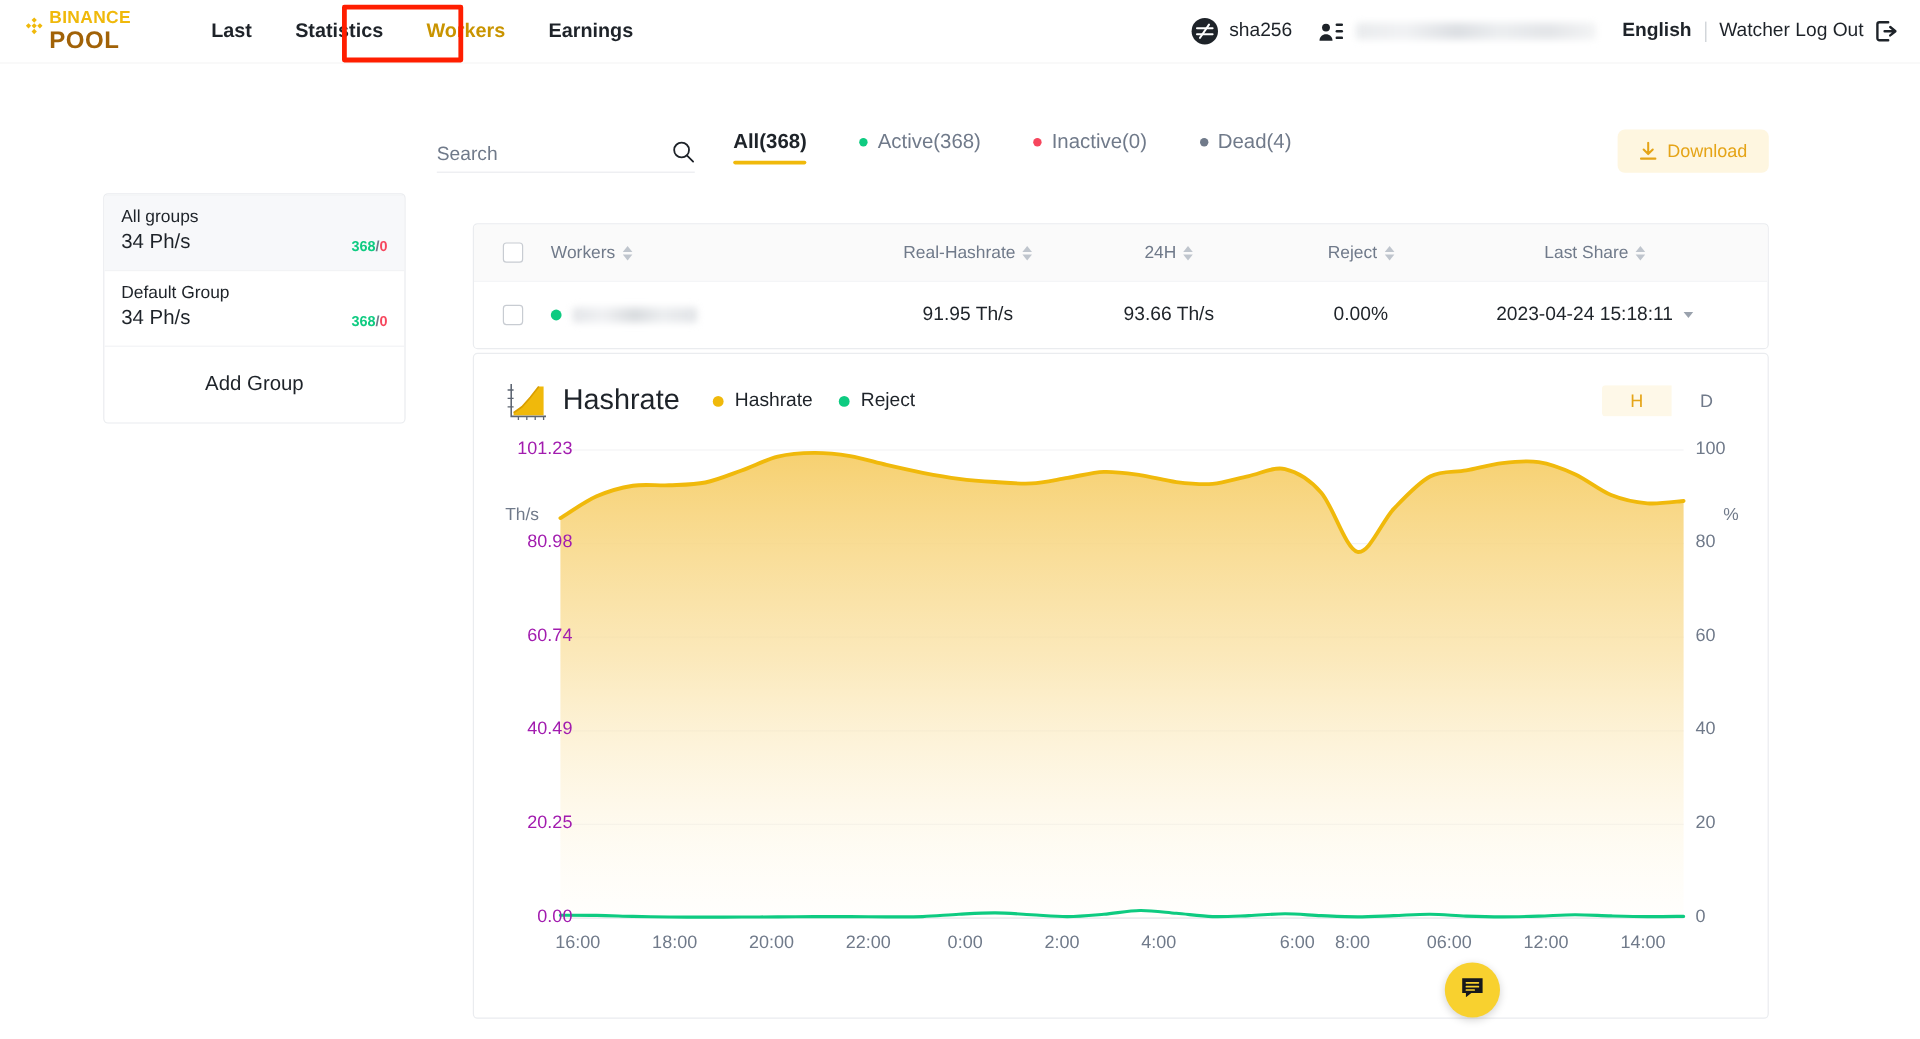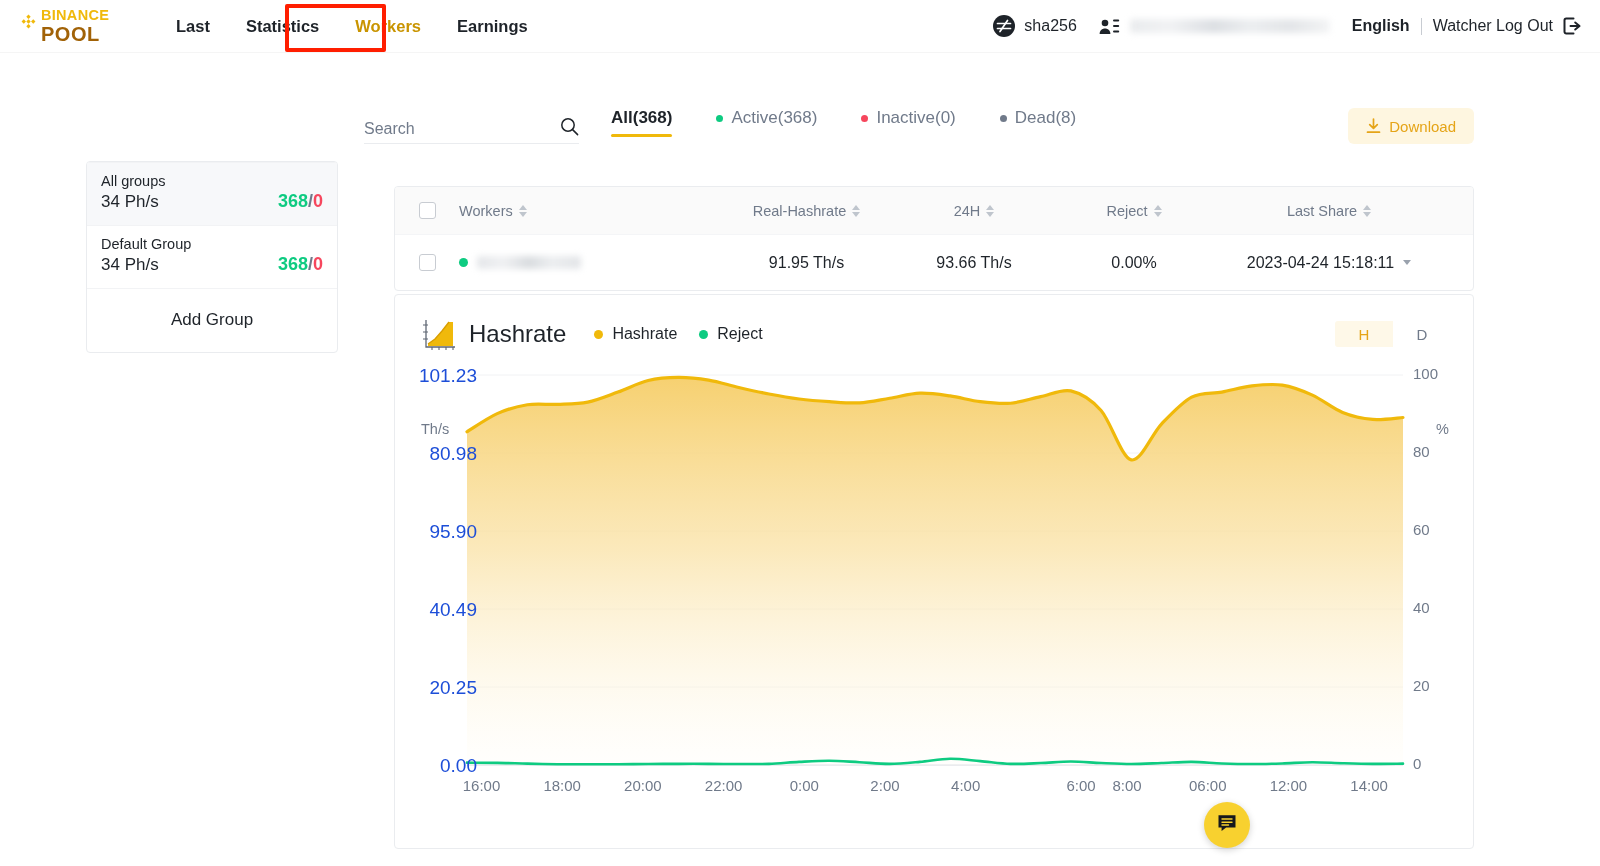--- a/index.html
+++ b/index.html
@@ -105,21 +105,21 @@
     padding: 15px 14px 13px 14px; font-size: 14.5px; color:#707a8a;
   }
   .grp-row {
     padding: 10px 14px 13px 14px; border-top: 1px solid #f2f3f5;
     position: relative; cursor: pointer;
   }
   .grp-row.selected { background: #f7f8fa; }
   .grp-name { font-size: 14.5px; color:#1e2329; margin-bottom:3px; }
   .grp-rate { font-size: 17px; color:#1e2329; font-weight: 500; }
   .grp-counts {
-    position:absolute; right: 14px; bottom: 13px; font-size: 18px; font-weight:600;
+    position:absolute; right: 14px; bottom: 13px; font-size: 12px; font-weight:600;
   }
   .cnt-active { color: #0ECB81; }
   .cnt-slash { color: #707a8a; }
   .cnt-inactive { color: #F6465D; }
   .add-group {
     border-top: 1px solid #f2f3f5; text-align:center; padding: 21px 0 22px 0;
     font-size: 17px; color:#1e2329; cursor:pointer;
   }
 
   
@@ -177,21 +177,21 @@
   }
   .gran-btn {
     width: 58px; height: 26px; display:flex; align-items:center; justify-content:center;
     font-size: 15px; color:#707a8a; cursor:pointer;
   }
   .gran-btn.active { background:#FEF8E8; color:#E5A417; }
   .plot-wrap { position:relative; width: 1080px; height: 480px; }
   .unit-l { position:absolute; left: 26px; top: 70px; font-size:14.5px; color:#707a8a; }
   .unit-r { position:absolute; right: 26px; top: 70px; font-size:14.5px; color:#707a8a; }
   .ytick {
-    position:absolute; font-size: 19px; color:#1d4ed8; text-align:right;
+    position:absolute; font-size: 15px; color:#a21caf; text-align:right;
     width: 70px; left: 12px;
   }
   .ytick-r {
     position:absolute; font-size: 15px; color:#707a8a; text-align:left;
     width: 50px; right: 12px;
   }
   .xtick { position:absolute; font-size: 15px; color:#707a8a; transform: translateX(-50%); }
   svg.plot { position:absolute; left:0; top:0; }
 
   .chat-fab {
@@ -287,21 +287,21 @@
       <span class="tab">
         <i class="dot" style="background:#0ECB81"></i>
         <span>Active(368)</span>
       </span>
       <span class="tab">
         <i class="dot" style="background:#F6465D"></i>
         <span>Inactive(0)</span>
       </span>
       <span class="tab">
         <i class="dot" style="background:#707a8a"></i>
-        <span>Dead(8)</span>
+        <span>Dead(4)</span>
       </span>
     </div>
 
     <div class="download-btn">
       <span class="dl-icon">
         <svg width="15" height="16" viewBox="0 0 15 16">
           <path d="M7.5 1v9M3.7 6.6l3.8 3.8 3.8-3.8M1.5 14.2h12" stroke="#E5A417" stroke-width="1.7" fill="none" stroke-linecap="round" stroke-linejoin="round"></path>
         </svg>
       </span>
       <span>Download</span>
@@ -458,21 +458,21 @@
             <path d="M 72.00 80.75 C 76.83 77.85, 92.53 66.96, 102.19 62.64 C 111.86 58.33, 122.73 55.26, 132.39 53.78 C 142.05 52.30, 152.92 53.83, 162.58 53.40 C 172.24 52.96, 183.11 53.06, 192.77 51.08 C 202.44 49.11, 213.31 44.52, 222.97 41.07 C 232.63 37.62, 243.50 31.85, 253.16 29.51 C 262.82 27.17, 273.69 26.49, 283.35 26.43 C 293.02 26.37, 303.89 27.52, 313.55 29.12 C 323.21 30.73, 334.08 34.22, 343.74 36.44 C 353.40 38.66, 364.27 41.14, 373.94 42.99 C 383.60 44.84, 394.47 46.77, 404.13 48.00 C 413.79 49.23, 424.66 50.08, 434.32 50.70 C 443.98 51.32, 454.85 52.41, 464.52 51.85 C 474.18 51.30, 485.05 48.77, 494.71 47.23 C 504.37 45.69, 515.24 42.59, 524.90 42.22 C 534.57 41.85, 545.43 43.56, 555.10 44.92 C 564.76 46.28, 575.63 49.53, 585.29 50.70 C 594.95 51.87, 605.82 53.04, 615.48 52.24 C 625.15 51.44, 636.02 47.66, 645.68 45.69 C 655.34 43.72, 666.21 37.69, 675.87 39.91 C 685.53 42.13, 696.40 48.53, 706.06 59.56 C 715.73 70.59, 726.60 106.72, 736.26 108.87 C 745.92 111.03, 756.79 83.09, 766.45 73.04 C 776.11 63.00, 786.98 51.19, 796.65 46.08 C 806.31 40.96, 817.18 42.85, 826.84 41.07 C 836.50 39.28, 847.37 36.01, 857.03 34.90 C 866.69 33.79, 877.56 32.65, 887.23 34.13 C 896.89 35.61, 907.76 39.77, 917.42 44.15 C 927.08 48.53, 937.95 57.60, 947.61 61.49 C 957.27 65.37, 968.14 67.62, 977.81 68.42 C 987.47 69.22, 1003.17 66.80, 1008.00 66.49 L 1008.00 414.00 L 72.00 414.00 Z" fill="url(#hashGrad)"></path>
             <path d="M 72.00 80.75 C 76.83 77.85, 92.53 66.96, 102.19 62.64 C 111.86 58.33, 122.73 55.26, 132.39 53.78 C 142.05 52.30, 152.92 53.83, 162.58 53.40 C 172.24 52.96, 183.11 53.06, 192.77 51.08 C 202.44 49.11, 213.31 44.52, 222.97 41.07 C 232.63 37.62, 243.50 31.85, 253.16 29.51 C 262.82 27.17, 273.69 26.49, 283.35 26.43 C 293.02 26.37, 303.89 27.52, 313.55 29.12 C 323.21 30.73, 334.08 34.22, 343.74 36.44 C 353.40 38.66, 364.27 41.14, 373.94 42.99 C 383.60 44.84, 394.47 46.77, 404.13 48.00 C 413.79 49.23, 424.66 50.08, 434.32 50.70 C 443.98 51.32, 454.85 52.41, 464.52 51.85 C 474.18 51.30, 485.05 48.77, 494.71 47.23 C 504.37 45.69, 515.24 42.59, 524.90 42.22 C 534.57 41.85, 545.43 43.56, 555.10 44.92 C 564.76 46.28, 575.63 49.53, 585.29 50.70 C 594.95 51.87, 605.82 53.04, 615.48 52.24 C 625.15 51.44, 636.02 47.66, 645.68 45.69 C 655.34 43.72, 666.21 37.69, 675.87 39.91 C 685.53 42.13, 696.40 48.53, 706.06 59.56 C 715.73 70.59, 726.60 106.72, 736.26 108.87 C 745.92 111.03, 756.79 83.09, 766.45 73.04 C 776.11 63.00, 786.98 51.19, 796.65 46.08 C 806.31 40.96, 817.18 42.85, 826.84 41.07 C 836.50 39.28, 847.37 36.01, 857.03 34.90 C 866.69 33.79, 877.56 32.65, 887.23 34.13 C 896.89 35.61, 907.76 39.77, 917.42 44.15 C 927.08 48.53, 937.95 57.60, 947.61 61.49 C 957.27 65.37, 968.14 67.62, 977.81 68.42 C 987.47 69.22, 1003.17 66.80, 1008.00 66.49" fill="none" stroke="#F0B90B" stroke-width="3.2" stroke-linecap="round" stroke-linejoin="round"></path>
             <path d="M 72.00 411.66 C 76.83 411.69, 92.53 411.70, 102.19 411.86 C 111.86 412.01, 122.73 412.42, 132.39 412.64 C 142.05 412.85, 152.92 413.11, 162.58 413.22 C 172.24 413.33, 183.11 413.30, 192.77 413.30 C 202.44 413.30, 213.31 413.26, 222.97 413.22 C 232.63 413.18, 243.50 413.09, 253.16 413.03 C 262.82 412.96, 273.69 412.86, 283.35 412.83 C 293.02 412.80, 303.89 412.80, 313.55 412.83 C 323.21 412.86, 334.08 413.03, 343.74 413.03 C 353.40 413.03, 364.27 413.17, 373.94 412.83 C 383.60 412.49, 394.47 411.38, 404.13 410.88 C 413.79 410.38, 424.66 409.65, 434.32 409.71 C 443.98 409.77, 454.85 410.77, 464.52 411.27 C 474.18 411.77, 485.05 412.89, 494.71 412.83 C 504.37 412.77, 515.24 411.69, 524.90 410.88 C 534.57 410.07, 545.43 407.88, 555.10 407.76 C 564.76 407.64, 575.63 409.29, 585.29 410.10 C 594.95 410.91, 605.82 412.52, 615.48 412.83 C 625.15 413.14, 636.02 412.42, 645.68 412.05 C 655.34 411.68, 666.21 410.49, 675.87 410.49 C 685.53 410.49, 696.40 411.64, 706.06 412.05 C 715.73 412.46, 726.60 413.03, 736.26 413.03 C 745.92 413.03, 756.79 412.39, 766.45 412.05 C 776.11 411.71, 786.98 410.82, 796.65 410.88 C 806.31 410.94, 817.18 412.10, 826.84 412.44 C 836.50 412.78, 847.37 413.03, 857.03 413.03 C 866.69 413.03, 877.56 412.72, 887.23 412.44 C 896.89 412.16, 907.76 411.30, 917.42 411.27 C 927.08 411.24, 937.95 412.00, 947.61 412.25 C 957.27 412.49, 968.14 412.77, 977.81 412.83 C 987.47 412.89, 1003.17 412.67, 1008.00 412.64" fill="none" stroke="#0ECB81" stroke-width="2.6" stroke-linecap="round" stroke-linejoin="round"></path>
           </g>
         <g id="xaxisline"></g>
       </svg>
       <div id="yticksL">
           <div class="ytick" style="top: 404px;">0.00</div>
           <div class="ytick" style="top: 325.985px;">20.25</div>
           <div class="ytick" style="top: 248.008px;">40.49</div>
-          <div class="ytick" style="top: 169.992px;">95.90</div>
+          <div class="ytick" style="top: 169.992px;">60.74</div>
           <div class="ytick" style="top: 92.0154px;">80.98</div>
           <div class="ytick" style="top: 14px;">101.23</div>
         </div>
       <div id="yticksR">
           <div class="ytick-r" style="top: 404px;">0</div>
           <div class="ytick-r" style="top: 326px;">20</div>
           <div class="ytick-r" style="top: 248px;">40</div>
           <div class="ytick-r" style="top: 170px;">60</div>
           <div class="ytick-r" style="top: 92px;">80</div>
           <div class="ytick-r" style="top: 14px;">100</div>

